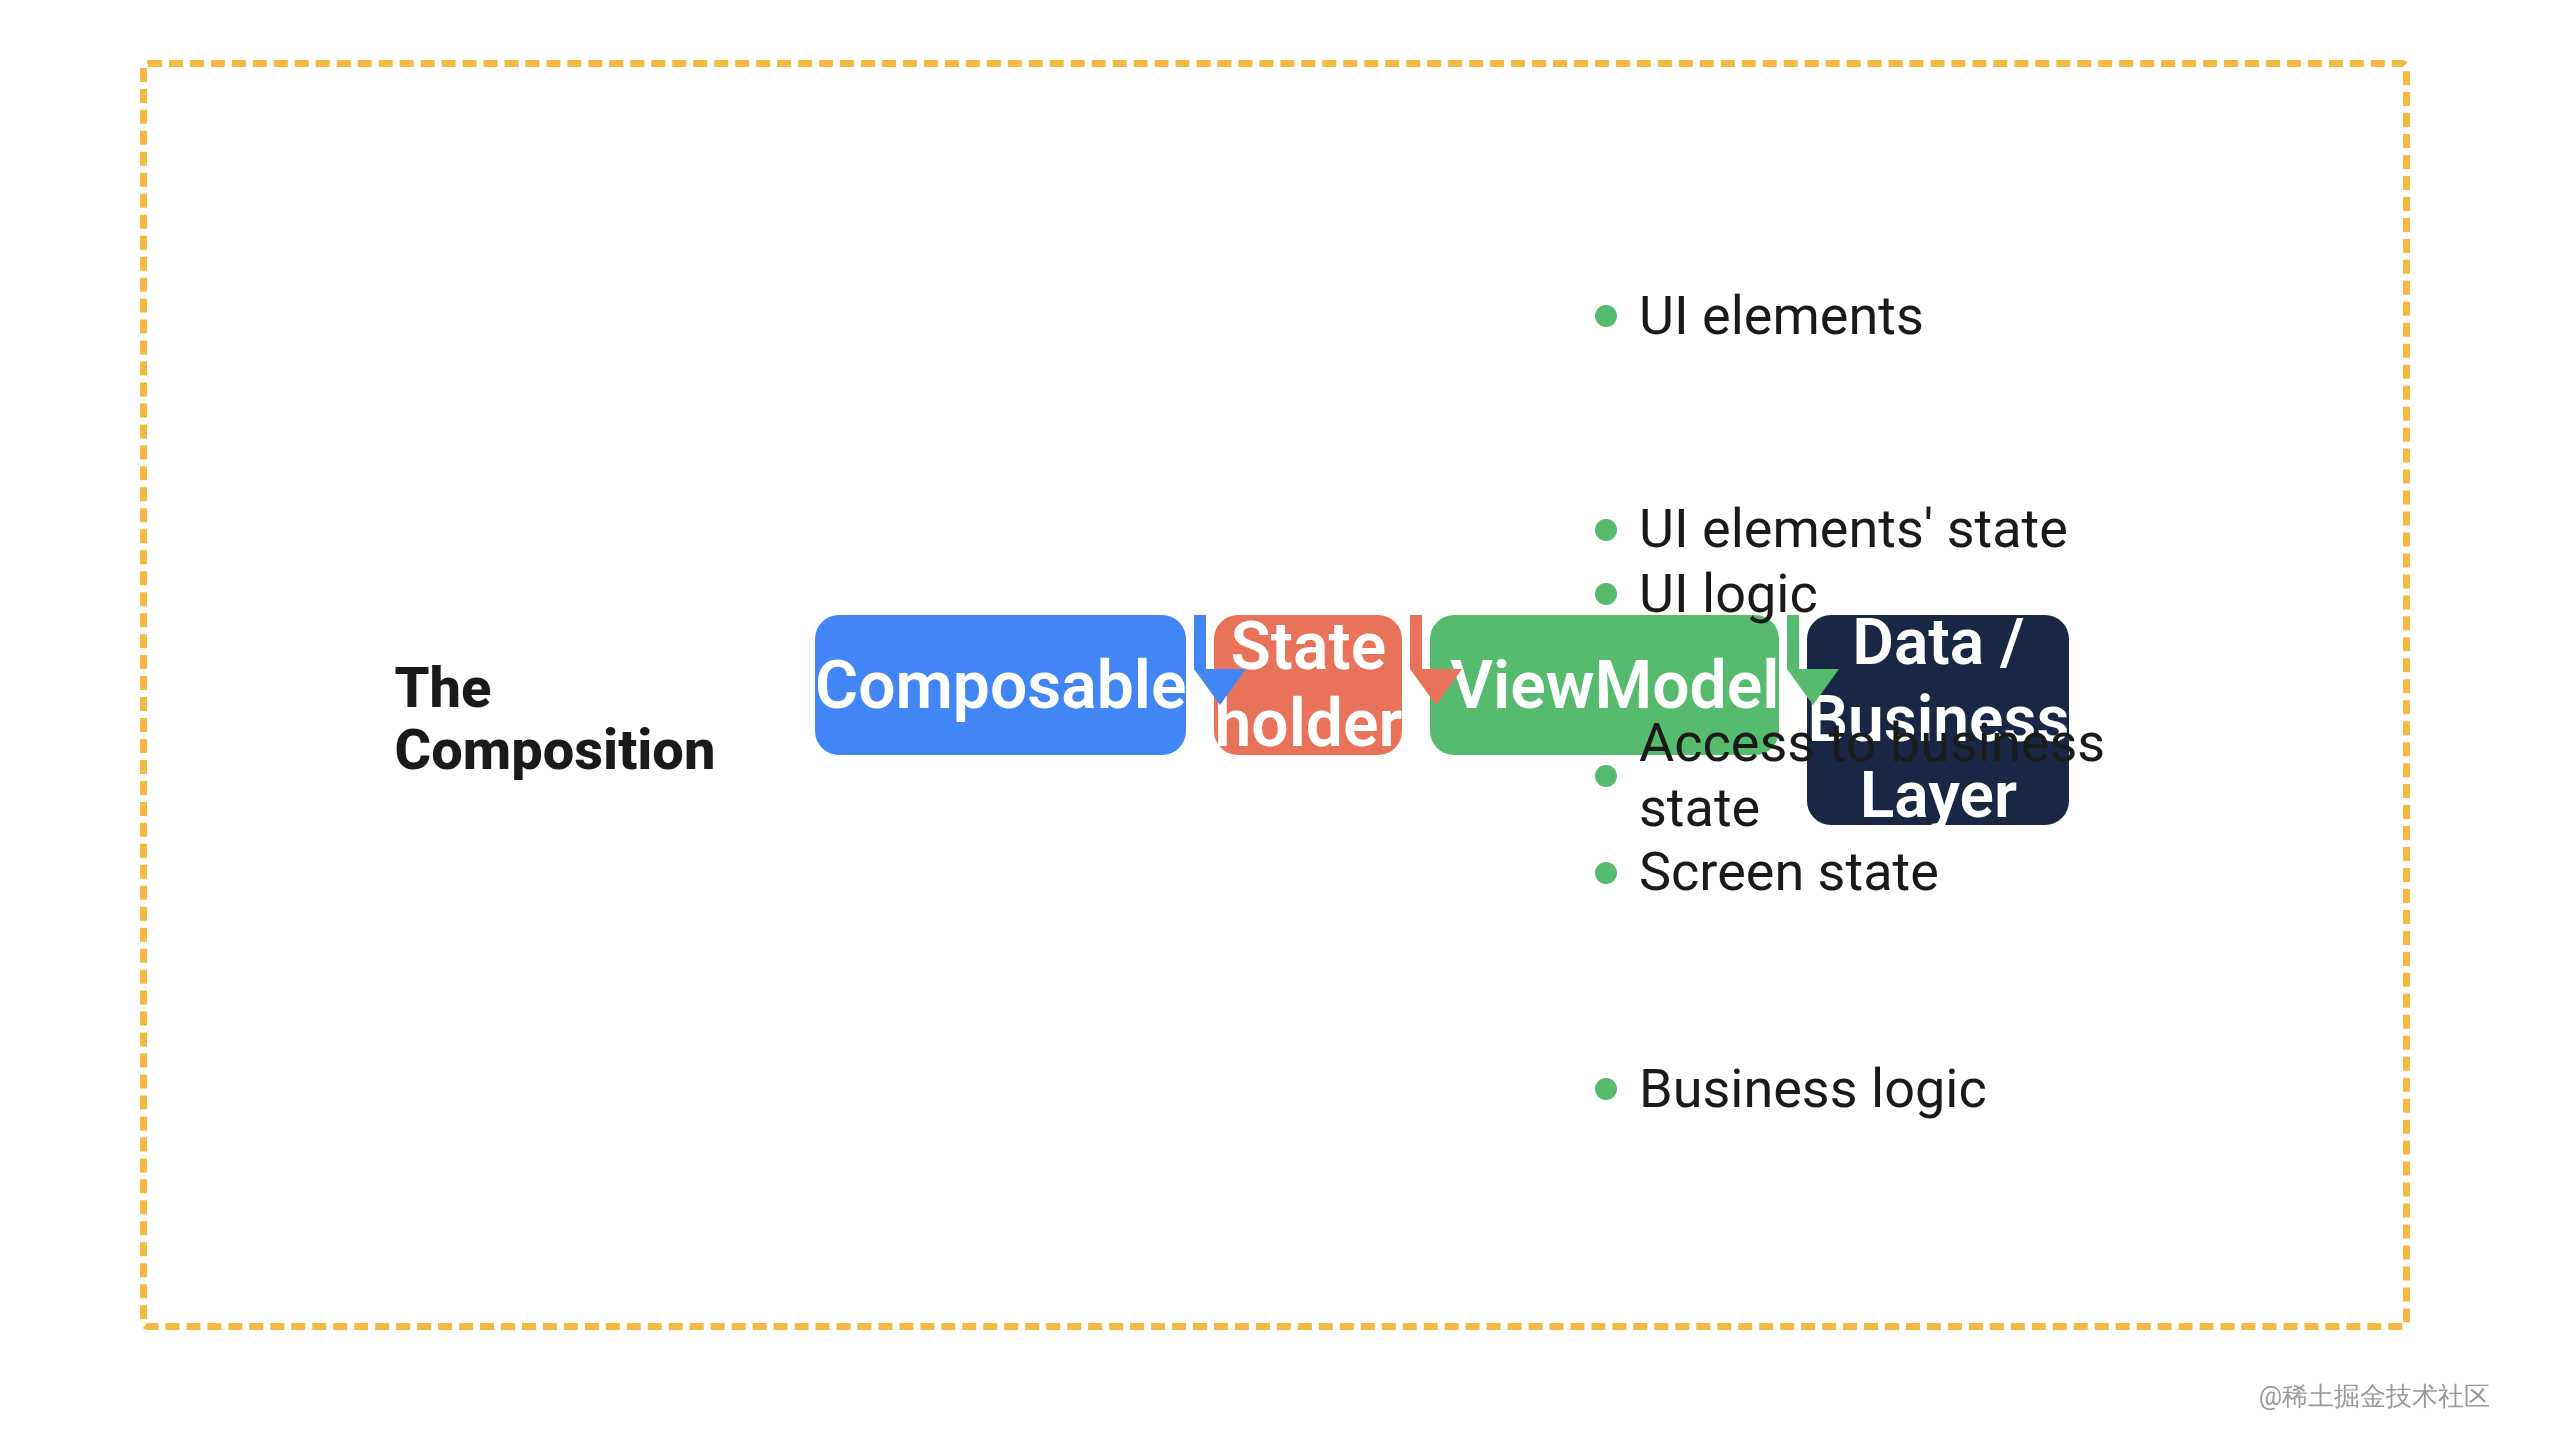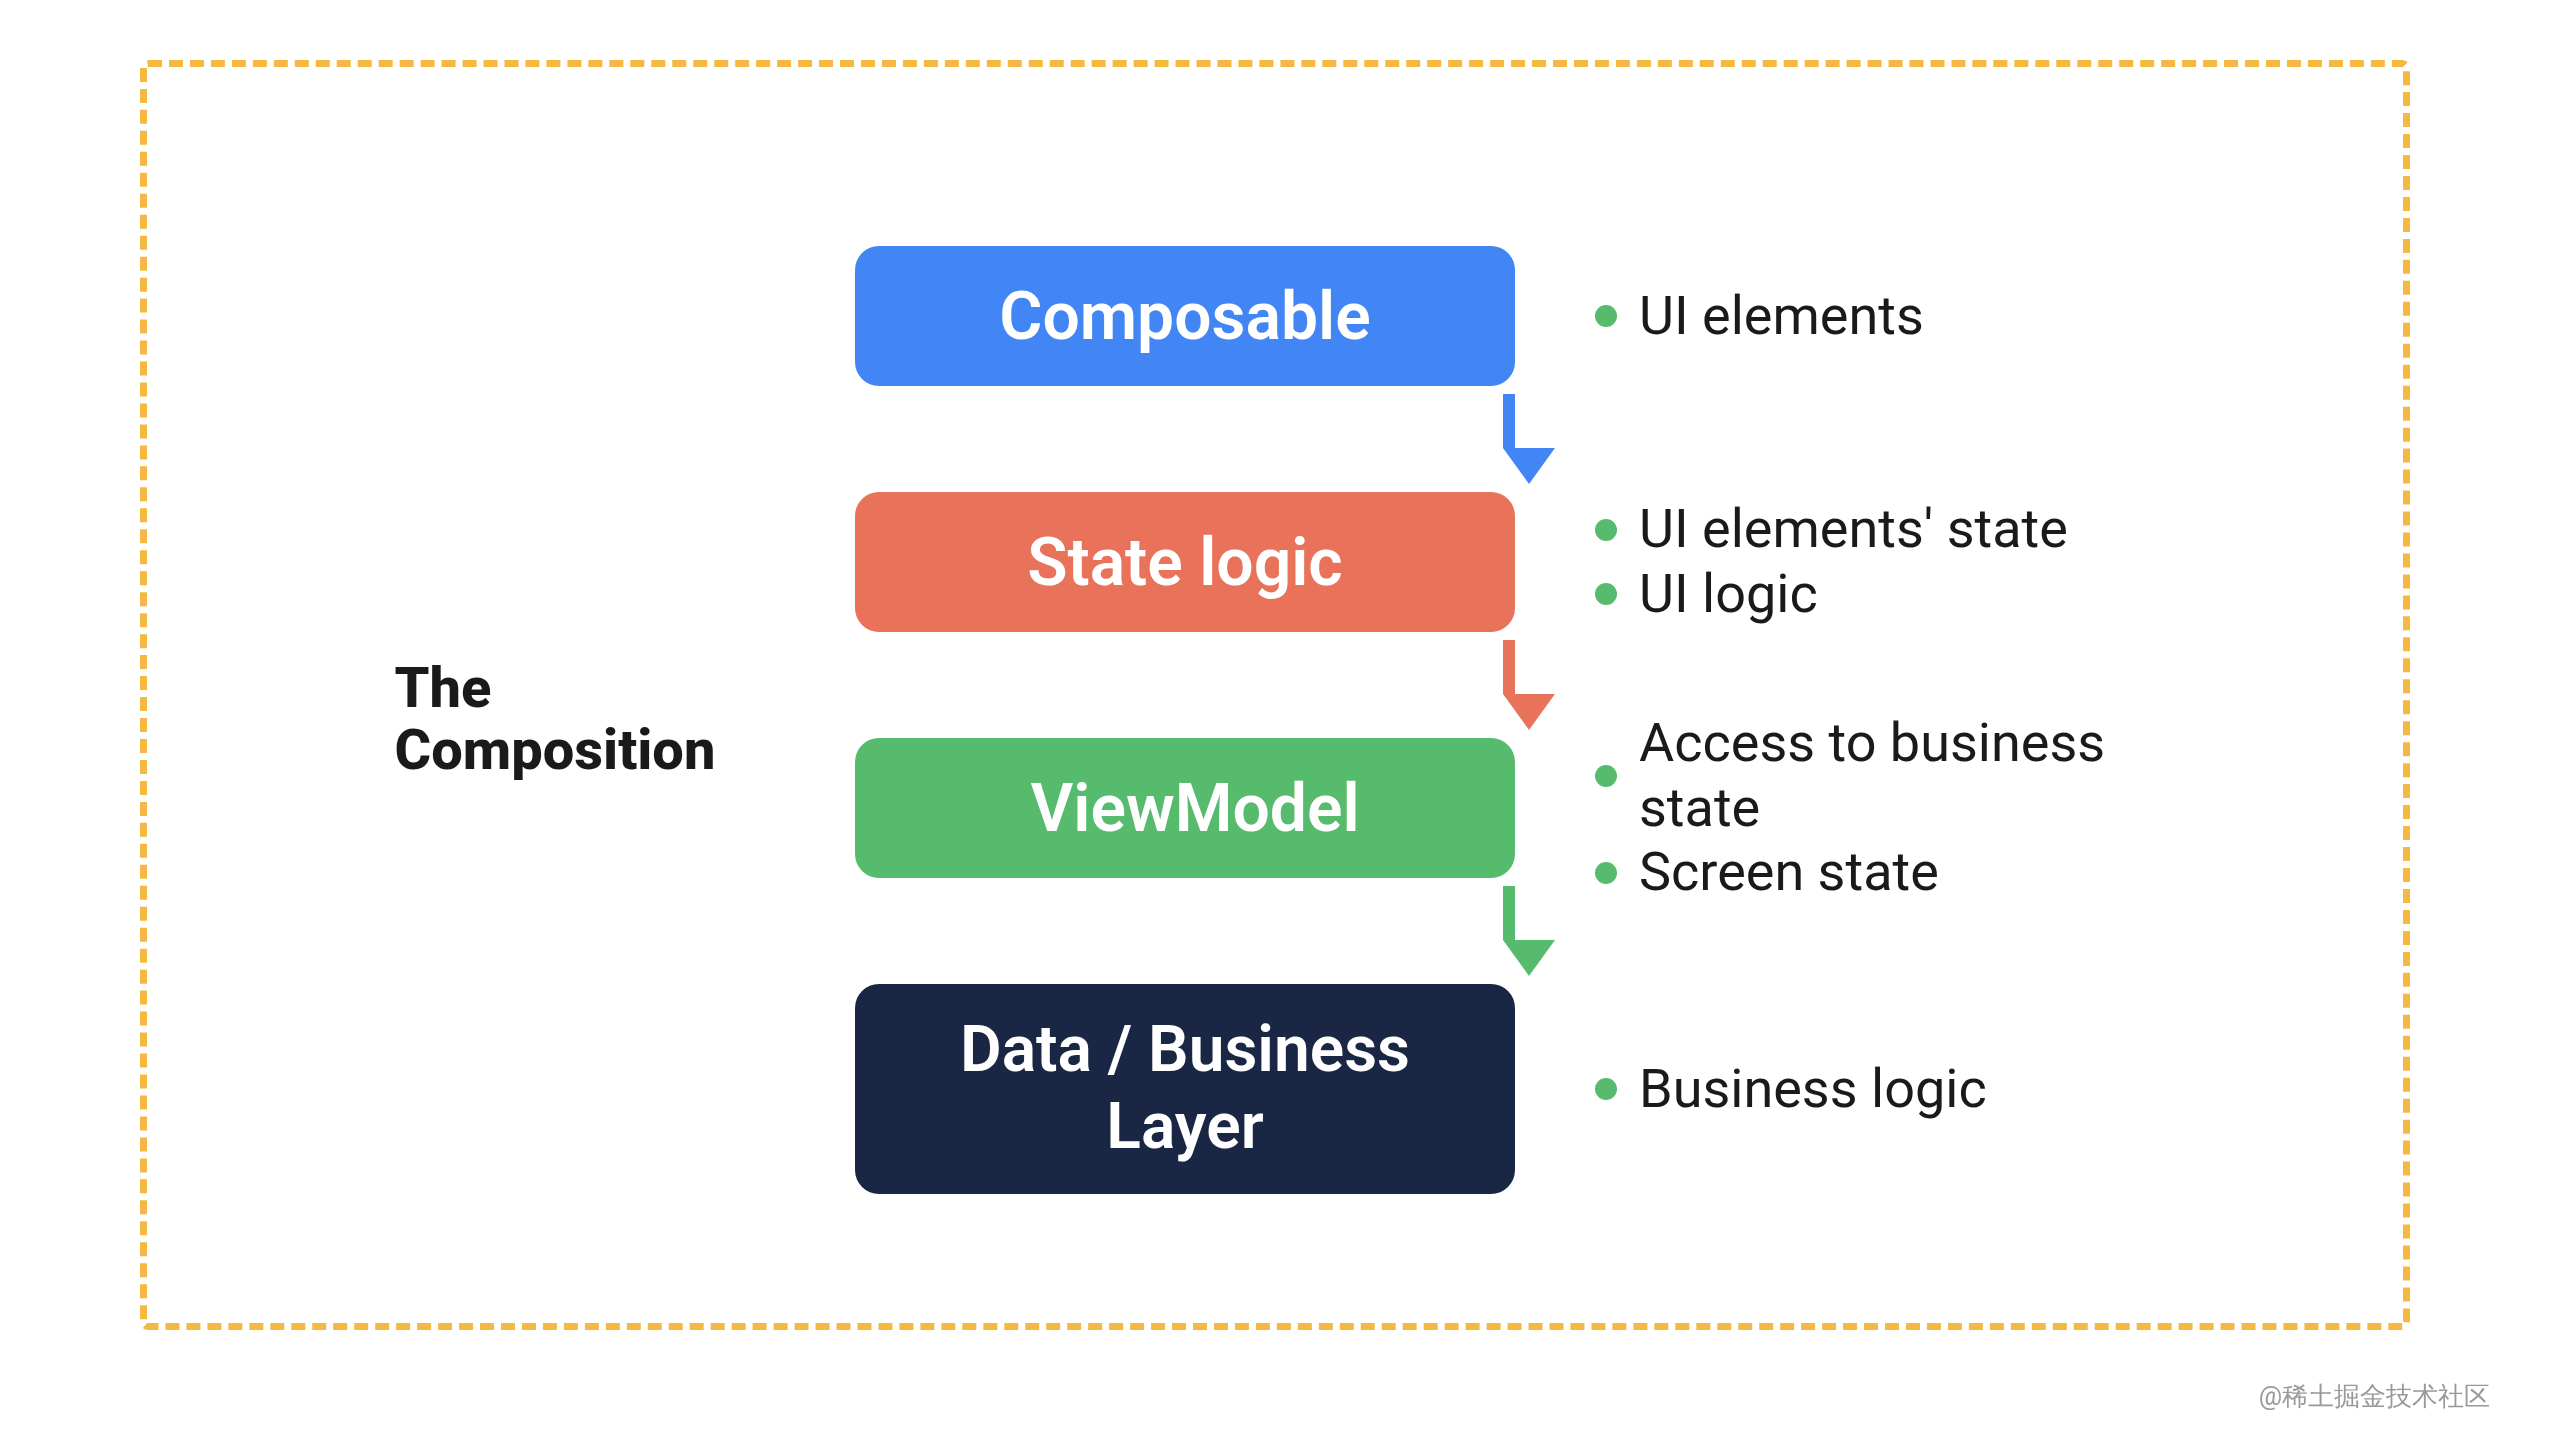--- a/index.html
+++ b/index.html
@@ -64,22 +64,22 @@
       font-size: 56px;
       font-weight: 800;
       color: #1a1a1a;
       line-height: 1.1;
       text-align: left;
     }
 
     
     .center-diagram {
       display: flex;
-      flex-direction: column;
-      align-items: flex-end;
+      flex-direction: row;
+      align-items: flex-start;
       gap: 8px;
       width: 700px;
       min-width: 700px;
     }
 
     .box {
       width: 660px;
       height: 140px;
       border-radius: 24px;
       display: flex;
@@ -261,21 +261,21 @@
       </div>
 
       <div class="arrow-container">
         <div class="arrow arrow-blue">
           <div class="arrow-line"></div>
           <div class="arrow-head"></div>
         </div>
       </div>
 
       <div class="box box-state-holder">
-        <span>State logic</span>
+        <span>State holder</span>
       </div>
 
       <div class="arrow-container">
         <div class="arrow arrow-salmon">
           <div class="arrow-line"></div>
           <div class="arrow-head"></div>
         </div>
       </div>
 
       <div class="box box-viewmodel">

